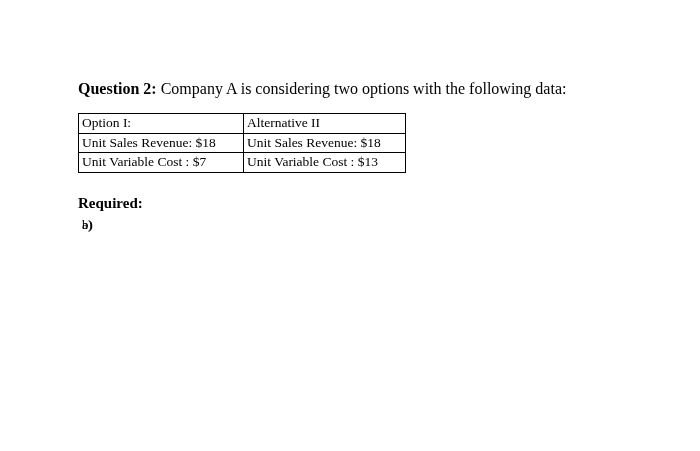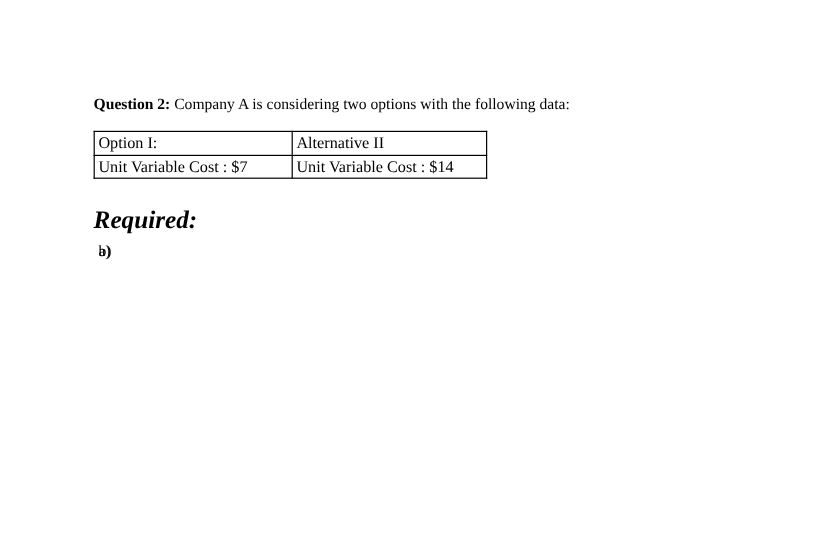--- a/index.html
+++ b/index.html
@@ -15,21 +15,21 @@
     overflow: hidden;
   }
   .page {
     position: relative;
     width: 700px;
     height: 451px;
     box-sizing: border-box;
     padding: 78px 80px 0 78px;
   }
   .question-para {
-    font-size: 13px;
+    font-size: 16px;
     line-height: 1.33;
     text-align: justify;
     text-justify: inter-word;
     margin: 0 0 14px 0;
     width: 540px;
   }
   .question-label {
     font-weight: bold;
   }
   table.data-table {
@@ -42,22 +42,21 @@
     font-size: 13.5px;
     line-height: 1.15;
     padding: 1px 3px 2px 3px;
     white-space: nowrap;
     vertical-align: top;
   }
   td.col-a { width: 158px; margin-left: 12px; }
   td.col-b { width: 155px; }
   .required-heading {
     font-weight: bold;
-    font-style: italic;
-    font-size: 21px;
+    font-size: 15px;
     margin: 22px 0 3px 0;
   }
   ol.req-list {
     list-style: none;
     margin: 0;
     padding: 0;
   }
   ol.req-list li {
     position: relative;
     font-size: 17px;
@@ -82,22 +81,26 @@
     <span class="question-label">Question 2:</span><span> Company A is considering two options with the following data:</span>
   </p>
 
   <table class="data-table">
     <tbody>
       <tr>
         <td class="col-a">Option I:</td>
         <td class="col-b">Alternative II</td>
       </tr>
       <tr>
+        <td class="col-a">Unit Sales Revenue: $18</td>
+        <td class="col-b">Unit Sales Revenue: $18</td>
+      </tr>
+      <tr>
         <td class="col-a">Unit Variable Cost : $7</td>
-        <td class="col-b">Unit Variable Cost : $14</td>
+        <td class="col-b">Unit Variable Cost : $13</td>
       </tr>
     </tbody>
   </table>
 
   <div class="required-heading">Required:</div>
 
   <ol class="req-list">
     <li>
       <span class="marker">a)</span>
     </li>

